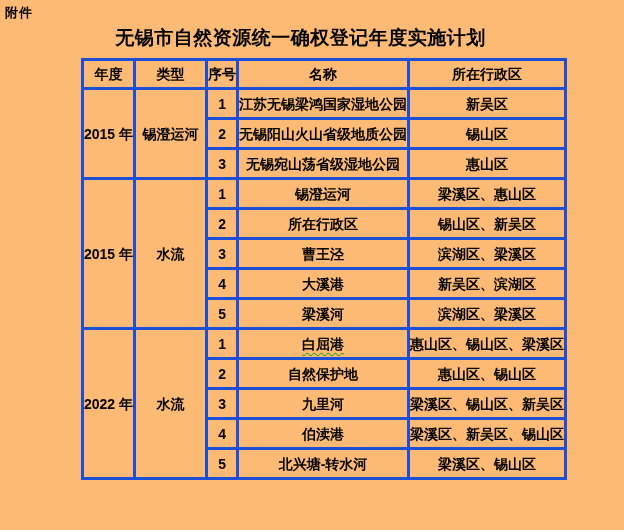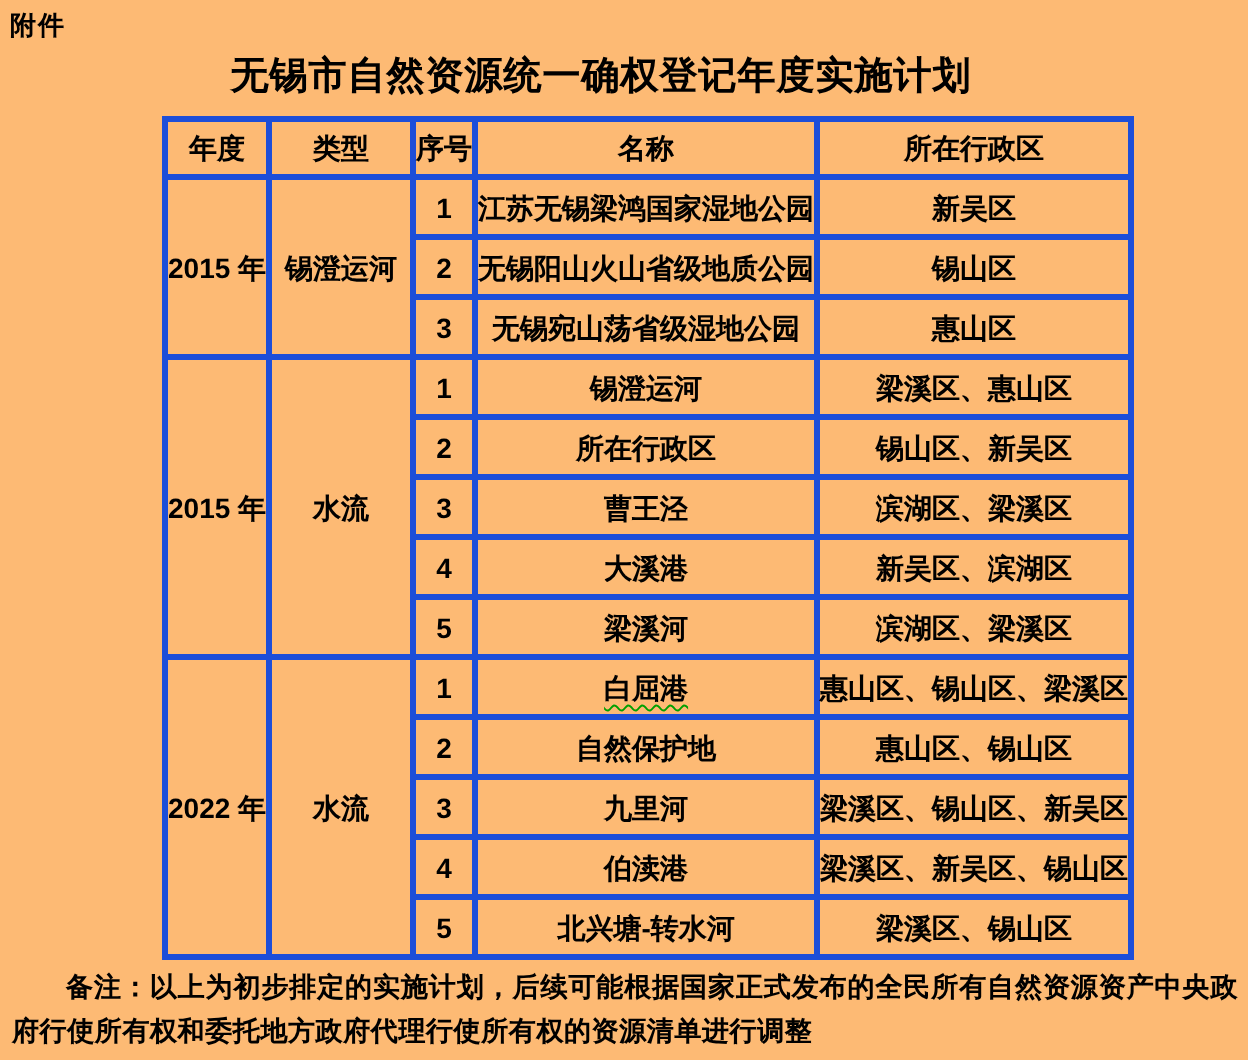--- a/index.html
+++ b/index.html
@@ -186,15 +186,14 @@
         <td>梁溪区、新吴区、锡山区</td>
       </tr>
       <tr class="datar">
         <td class="seq-cell">5</td>
         <td>北兴塘-转水河</td>
         <td>梁溪区、锡山区</td>
       </tr>
     </tbody>
   </table>
 
-  <p class="note">备注：以上为初步排定的实施计划，后续可能根据国家正式发布的全民所有自然资源资产中央政府行使所有权和委托地方政府代理行使所有权的资源清单进行调整</p>
 
 </div>
 
 </body></html>

